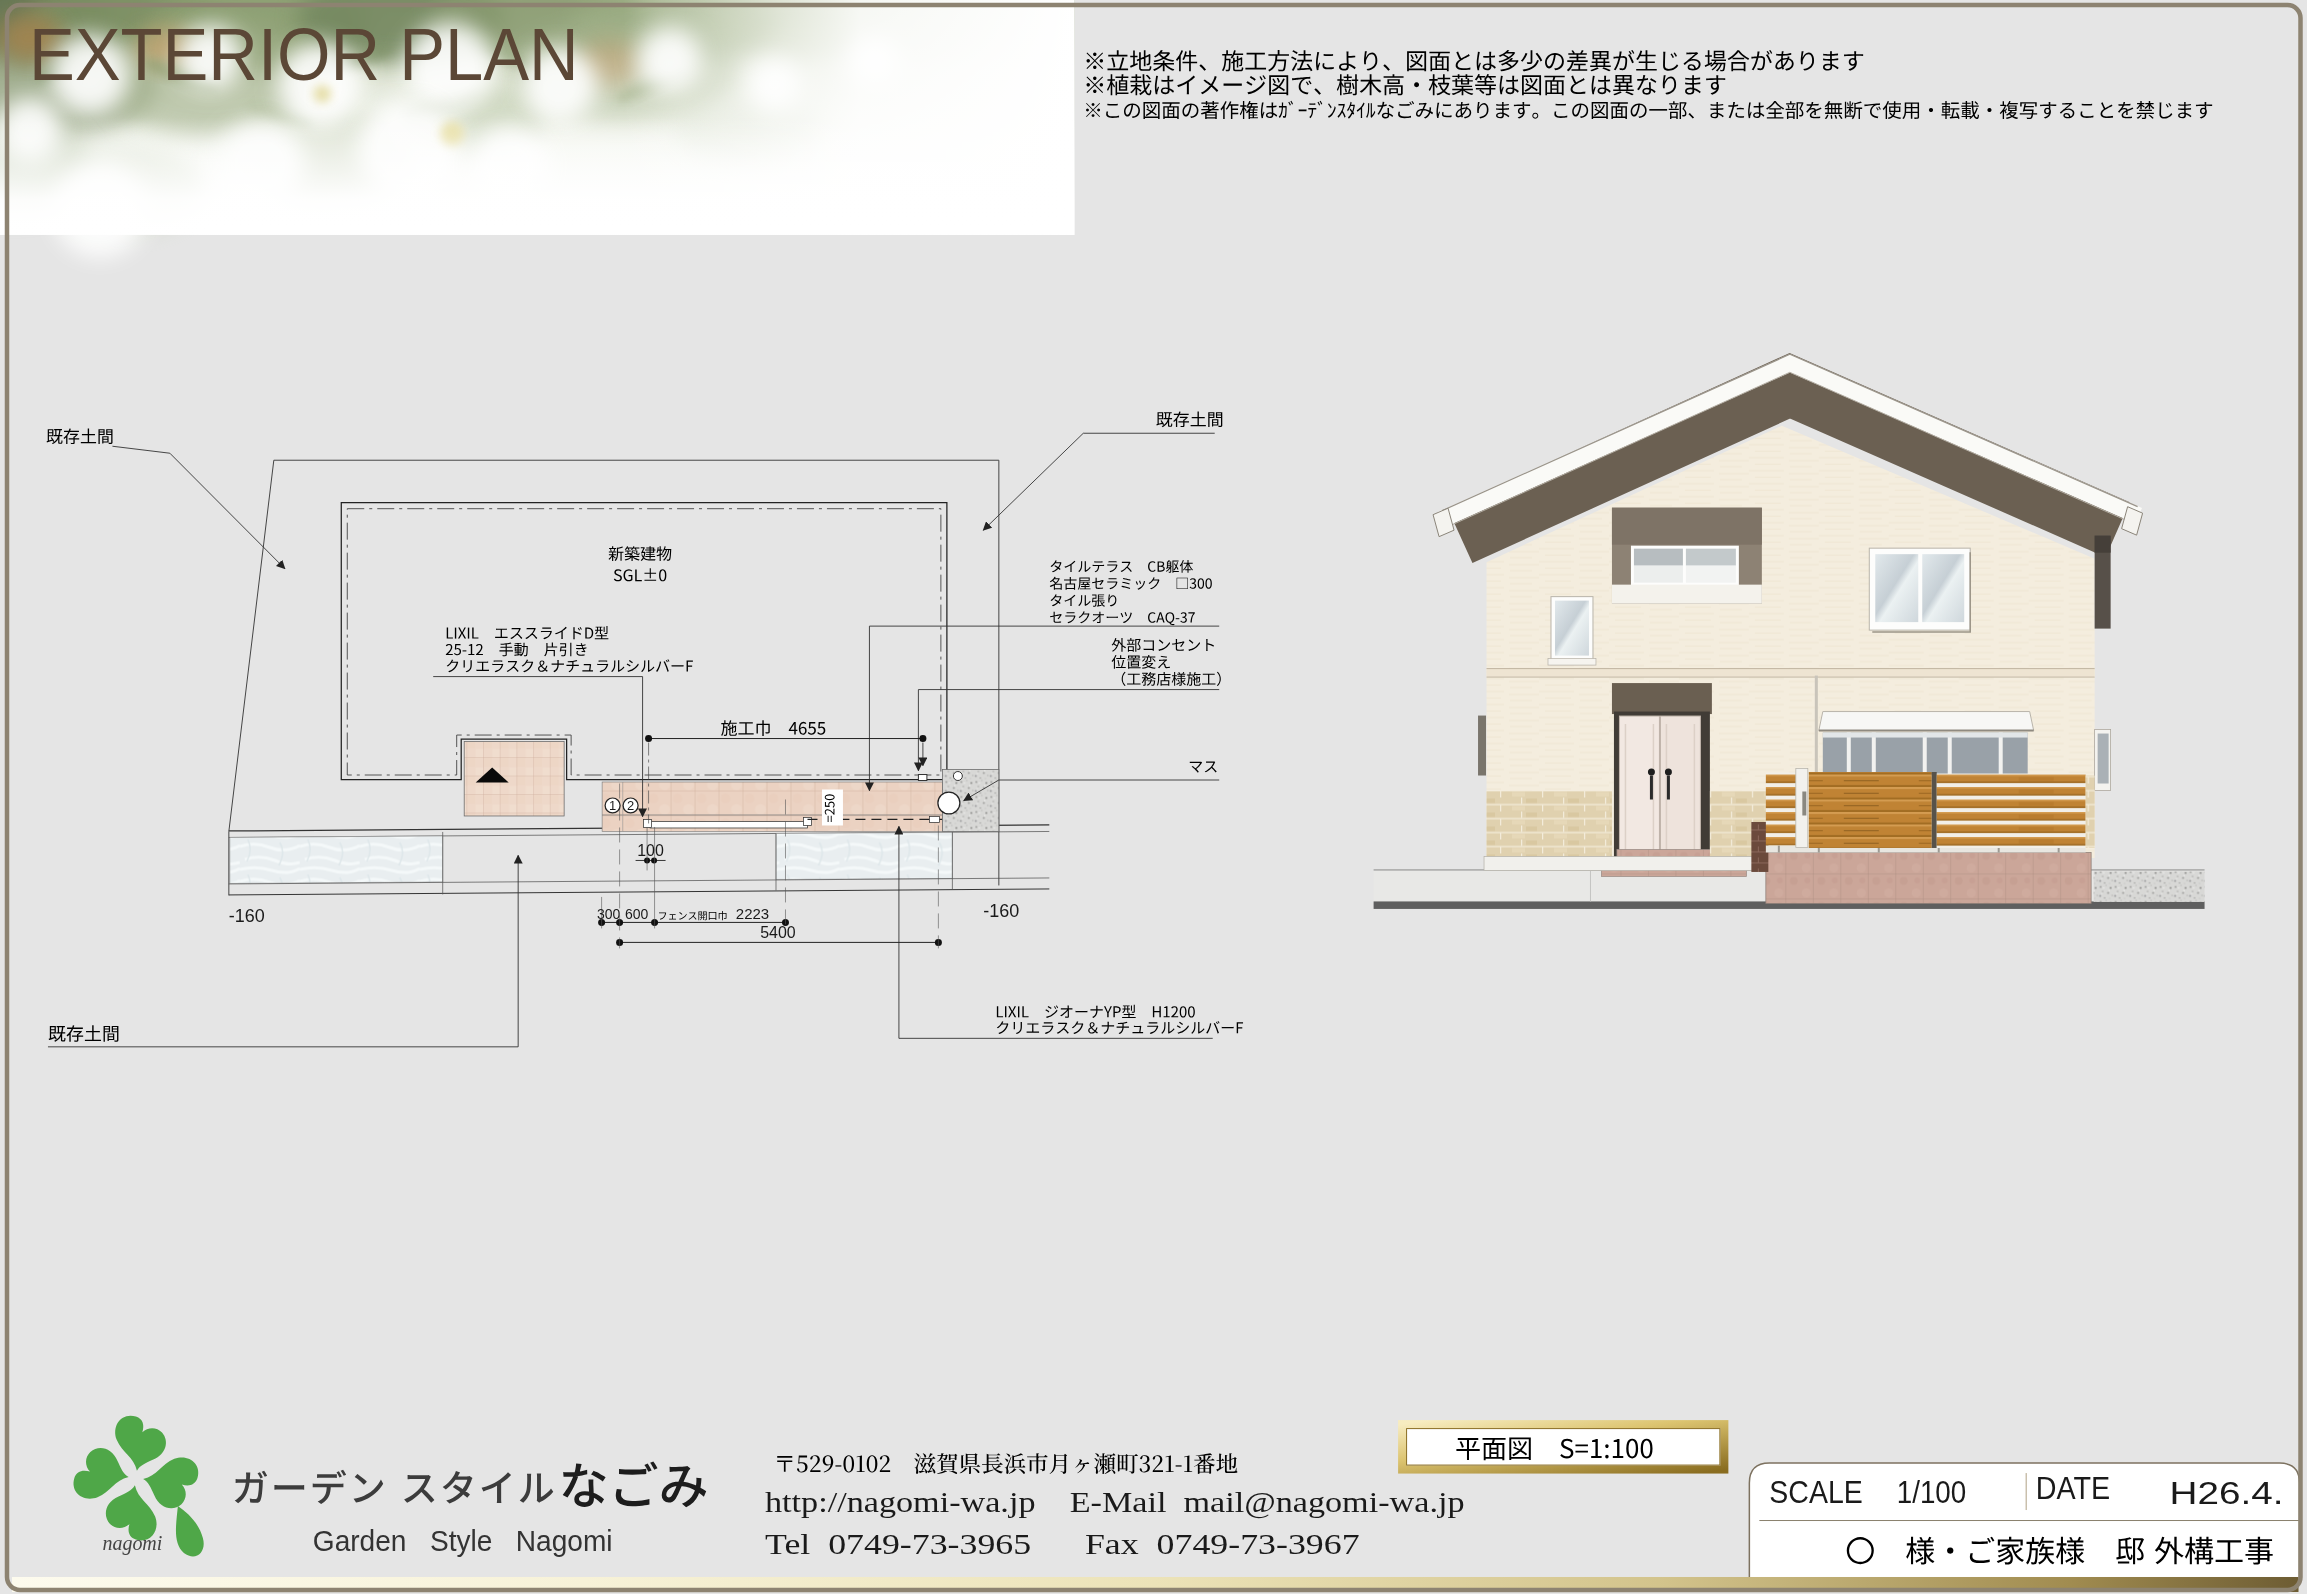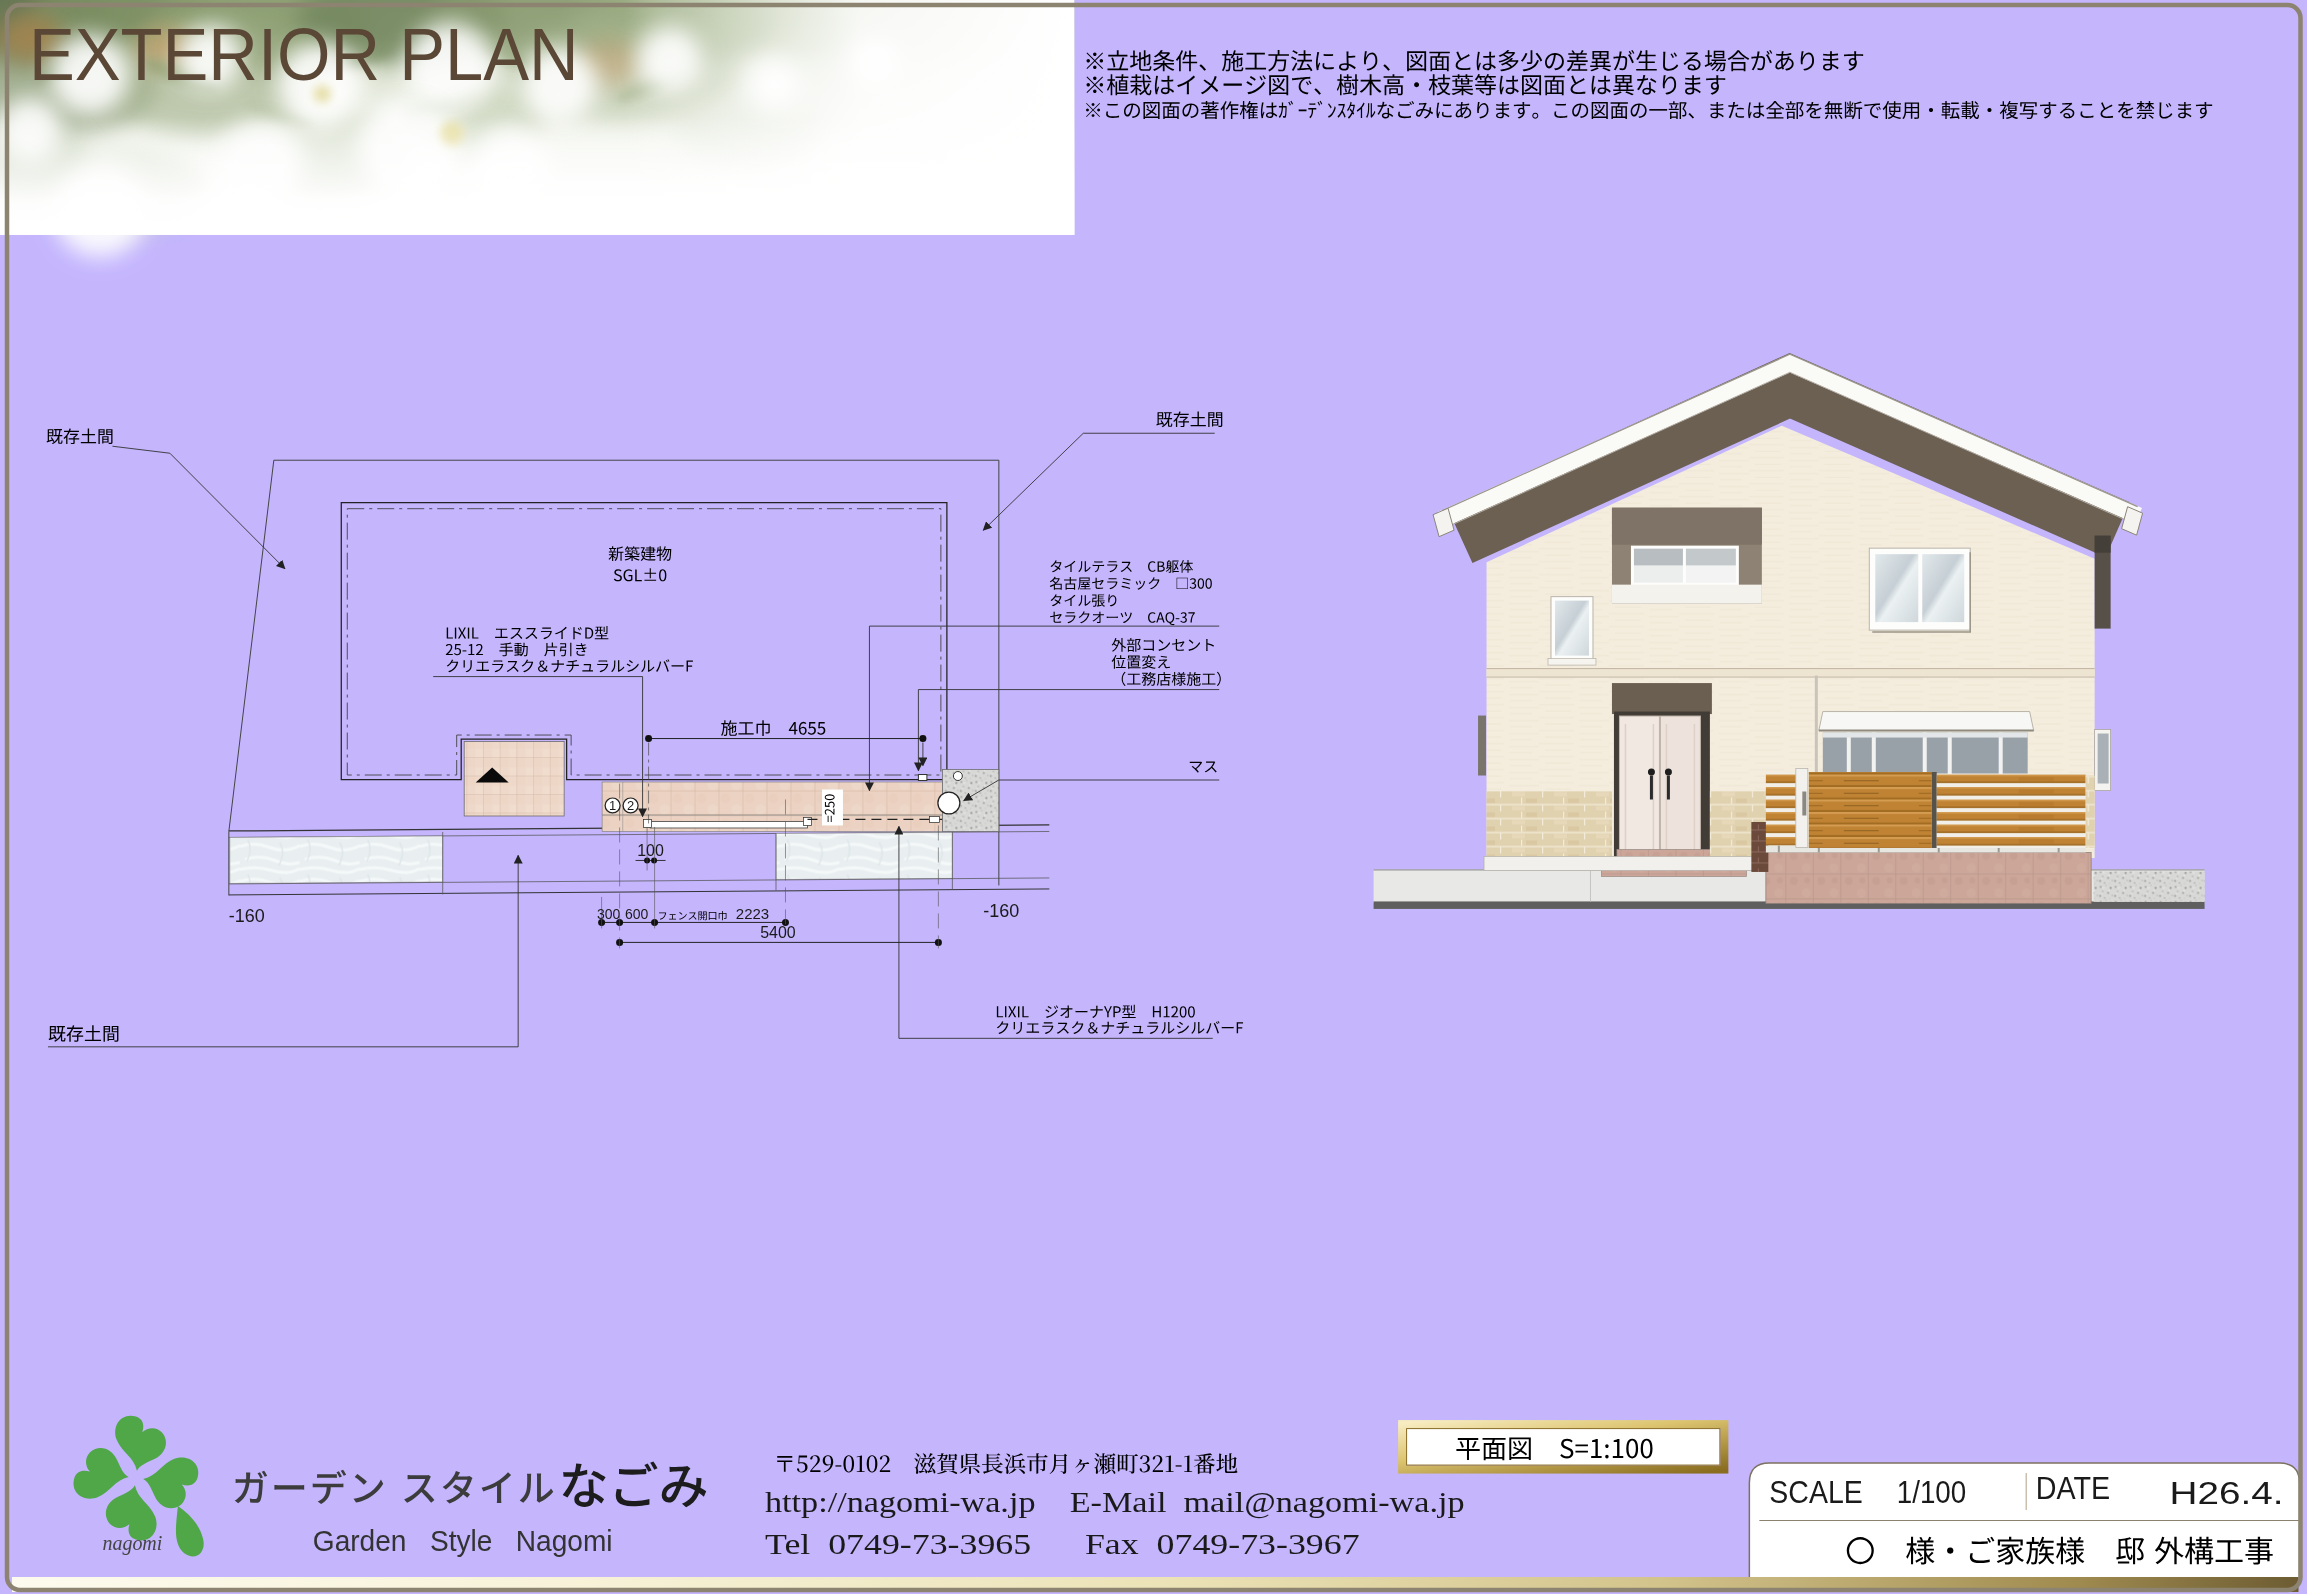--- a/index.html
+++ b/index.html
@@ -1,14 +1,14 @@
 <!DOCTYPE html>
 <html style="font-size:8px"><head><meta charset="utf-8"><style>
 html,body{margin:0;padding:0;background:#fff}
-#page{position:relative;width:2307px;height:1595px;background:#c4b5fd;overflow:hidden;font-family:"Liberation Sans",sans-serif}
+#page{position:relative;width:2307px;height:1595px;background:#e5e5e5;overflow:hidden;font-family:"Liberation Sans",sans-serif}
 svg{position:absolute;left:0;top:0}
 </style></head><body>
 <div id="page">
 <svg width="2307" height="1595" viewBox="0 0 4617 3192">
 <defs>
 <path id="j0" d="M500 -590Q469 -590 447 -612Q425 -634 425 -665Q425 -696 447 -718Q469 -740 500 -740Q531 -740 553 -718Q575 -696 575 -665Q575 -634 553 -612Q531 -590 500 -590ZM500 -409 830 -739 859 -710 529 -380 859 -50 830 -21 500 -351 169 -20 140 -49 471 -380 141 -710 170 -739ZM290 -380Q290 -349 268 -327Q246 -305 215 -305Q184 -305 162 -327Q140 -349 140 -380Q140 -411 162 -433Q184 -455 215 -455Q246 -455 268 -433Q290 -411 290 -380ZM710 -380Q710 -411 732 -433Q754 -455 785 -455Q816 -455 838 -433Q860 -411 860 -380Q860 -349 838 -327Q816 -305 785 -305Q754 -305 732 -327Q710 -349 710 -380ZM500 -170Q531 -170 553 -148Q575 -126 575 -95Q575 -64 553 -42Q531 -20 500 -20Q469 -20 447 -42Q425 -64 425 -95Q425 -126 447 -148Q469 -170 500 -170Z"></path>
 <path id="j1" d="M86 -643H921V-569H86ZM52 -38H949V36H52ZM459 -840H537V-602H459ZM697 -523 783 -507Q767 -446 748 -378Q729 -311 709 -244Q689 -178 668 -118Q648 -58 629 -10L557 -28Q576 -76 596 -138Q616 -199 634 -266Q653 -334 670 -400Q686 -466 697 -523ZM220 -499 291 -517Q318 -451 338 -377Q359 -303 372 -233Q386 -163 390 -107L313 -88Q311 -143 298 -214Q285 -285 265 -360Q245 -434 220 -499Z"></path>
 <path id="j2" d="M635 -840H706V-143H635ZM321 -428 859 -655 888 -591 349 -361ZM429 -747H501V-77Q501 -50 507 -36Q513 -21 530 -16Q546 -11 580 -11Q590 -11 613 -11Q636 -11 666 -11Q697 -11 728 -11Q759 -11 784 -11Q809 -11 821 -11Q851 -11 866 -22Q880 -34 886 -65Q893 -96 897 -153Q910 -143 930 -135Q949 -127 964 -125Q959 -56 946 -16Q933 24 904 40Q876 57 824 57Q815 57 790 57Q766 57 733 57Q700 57 667 57Q634 57 610 57Q585 57 577 57Q520 57 488 46Q455 34 442 4Q429 -25 429 -79ZM846 -645H838L855 -660L869 -671L922 -651L918 -637Q918 -566 918 -504Q917 -442 916 -392Q915 -342 913 -308Q911 -275 909 -260Q905 -230 891 -214Q877 -199 854 -194Q834 -188 808 -187Q781 -186 760 -186Q758 -201 754 -220Q749 -239 742 -252Q760 -251 780 -250Q801 -250 809 -250Q821 -250 828 -255Q836 -260 839 -277Q842 -287 844 -318Q845 -348 846 -396Q846 -444 846 -507Q846 -570 846 -645ZM42 -599H359V-528H42ZM170 -828H241V-179H170ZM33 -154Q73 -169 126 -190Q178 -212 237 -236Q296 -261 355 -286L372 -219Q292 -182 210 -145Q129 -108 63 -79Z"></path>
 <path id="j3" d="M319 -748H718V-683H319ZM697 -748H712L726 -752L776 -722Q730 -635 656 -568Q582 -501 490 -452Q399 -402 298 -368Q196 -335 93 -315Q89 -330 78 -350Q68 -370 58 -383Q155 -398 252 -428Q348 -458 435 -502Q522 -546 590 -604Q658 -663 697 -736ZM378 -842 460 -826Q409 -743 328 -664Q246 -584 128 -520Q121 -530 112 -540Q103 -550 93 -560Q83 -570 74 -575Q148 -611 207 -656Q266 -701 309 -749Q352 -797 378 -842ZM323 -707Q379 -622 474 -560Q569 -498 692 -458Q815 -417 956 -399Q949 -391 940 -379Q931 -367 924 -354Q916 -342 911 -332Q769 -353 644 -398Q520 -443 422 -513Q323 -583 259 -678ZM57 -284H945V-217H57ZM460 -392H536V80H460ZM426 -254 486 -228Q441 -166 376 -110Q310 -54 235 -10Q160 34 87 62Q82 53 73 42Q64 30 55 19Q46 8 37 0Q110 -23 184 -62Q258 -101 322 -150Q385 -200 426 -254ZM570 -256Q611 -201 674 -152Q738 -103 813 -66Q888 -28 963 -5Q955 2 945 14Q935 25 927 37Q919 49 912 58Q837 32 762 -12Q686 -56 620 -112Q555 -167 509 -228Z"></path>
 <path id="j4" d="M604 -828H679V80H604ZM432 -790 504 -775Q490 -706 470 -638Q451 -571 426 -513Q402 -455 373 -409Q366 -415 354 -422Q343 -429 330 -436Q318 -443 309 -447Q338 -488 362 -544Q385 -599 403 -662Q421 -725 432 -790ZM441 -635H909V-562H423ZM317 -341H953V-267H317ZM268 -836 339 -815Q307 -730 266 -648Q224 -565 176 -492Q127 -420 75 -363Q71 -372 64 -386Q56 -400 48 -414Q39 -429 32 -437Q79 -486 122 -550Q166 -614 204 -688Q241 -761 268 -836ZM167 -579 238 -650 239 -649V78H167Z"></path>

